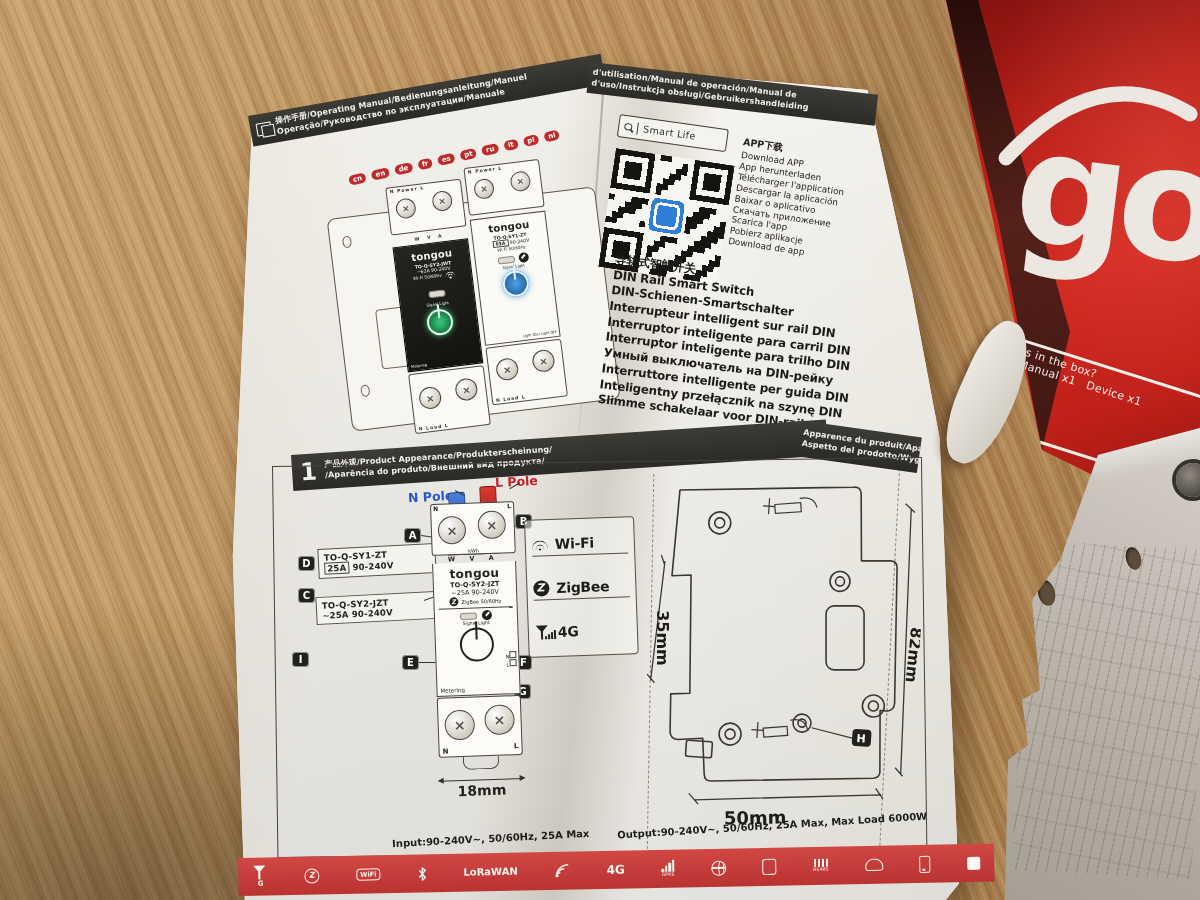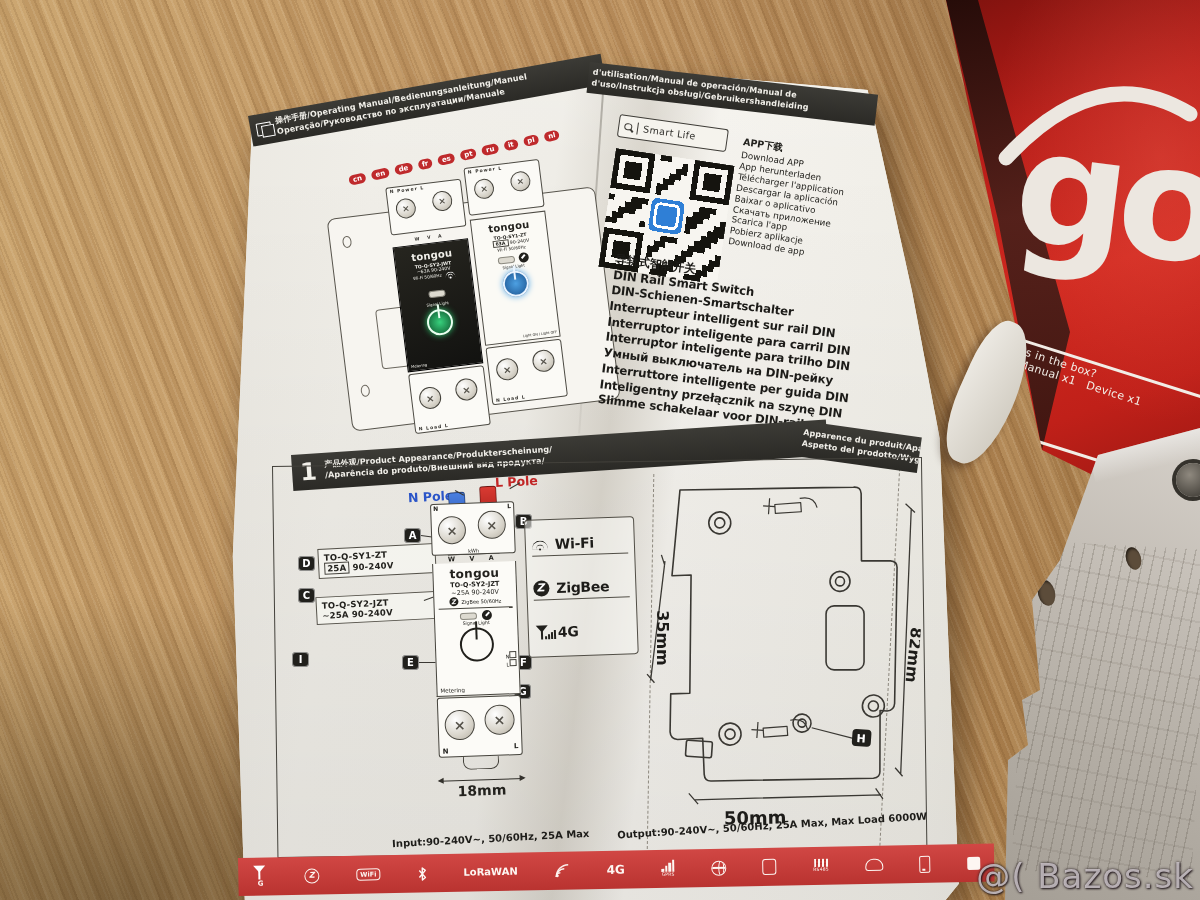--- a/index.html
+++ b/index.html
@@ -614,14 +614,13 @@
   <div class="abs" style="left:960px;top:318px;width:56px;height:150px;background:linear-gradient(100deg,#efece6,#cfcabf);border-radius:40% 60% 50% 50%;transform:rotate(24deg);box-shadow:-4px 6px 8px rgba(40,20,10,.4);"></div>
 
   <div id="gdev" class="abs">
     <div class="prints"></div>
     <span class="ghole" style="left:58px;top:155px;width:17px;height:26px;transform:rotate(-14deg);"></span>
     <span class="ghole" style="left:146px;top:122px;width:15px;height:23px;transform:rotate(-16deg);"></span>
     <span id="gscrew"></span>
     <div class="abs" style="left:110px;top:10px;width:120px;height:34px;background:linear-gradient(180deg,rgba(255,255,255,.55),rgba(255,255,255,0));transform:rotate(-14deg);"></div>
   </div>
 
-  <div id="wmark" class="abs">@( Bazos.sk</div>
 </div>
 
 </body></html>

